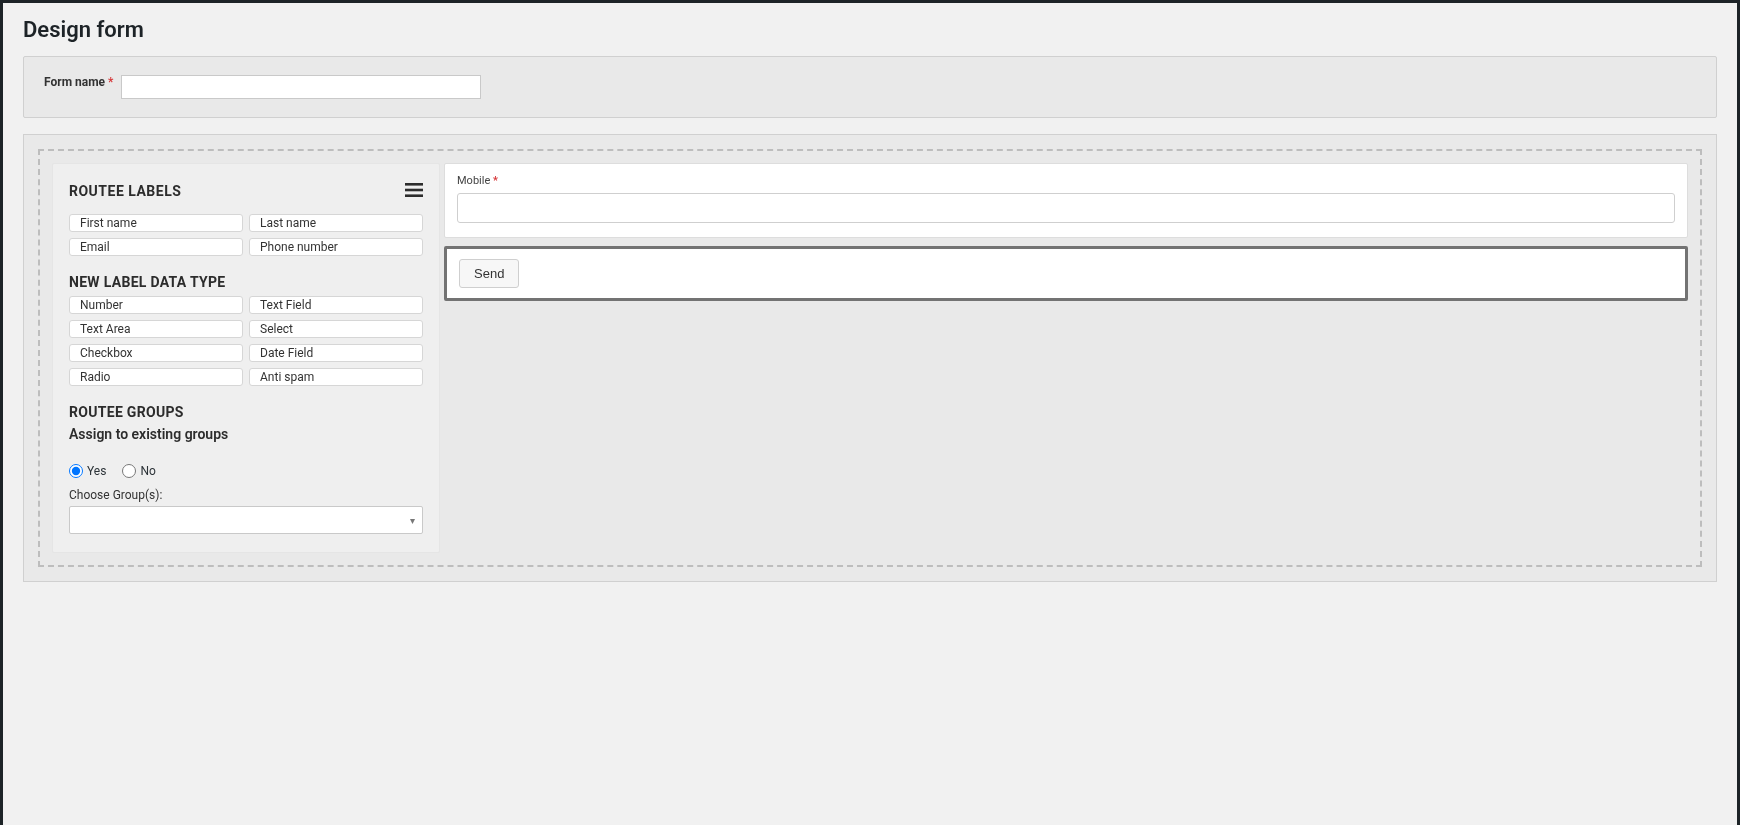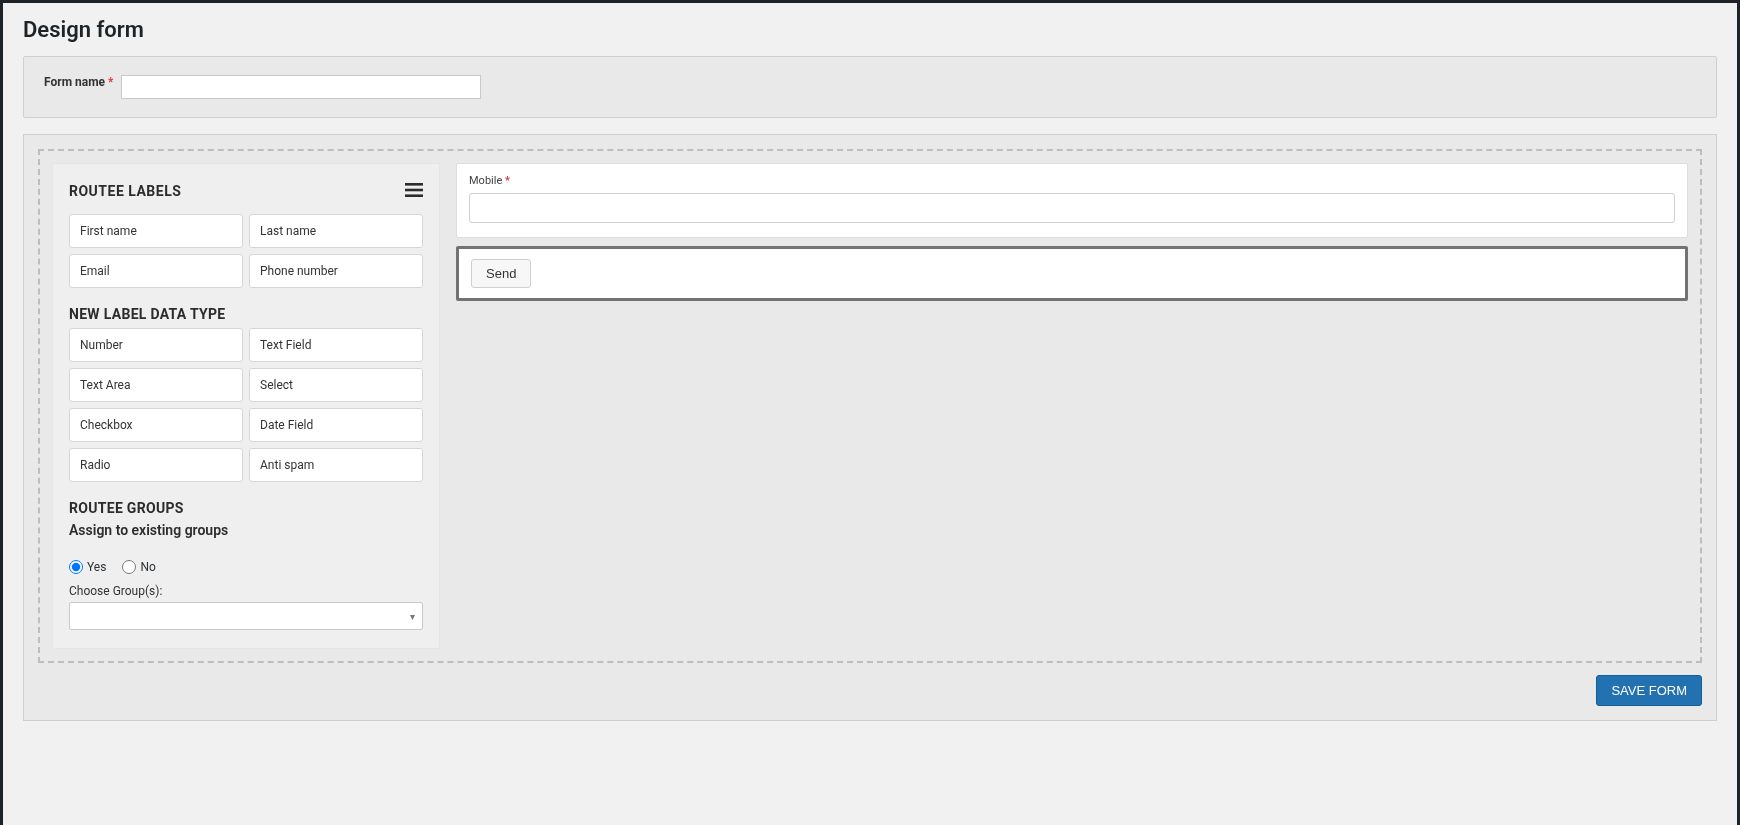--- a/index.html
+++ b/index.html
@@ -55,21 +55,21 @@
   .design-area {
     border: 1px solid #d0d0d0;
     background: #e9e9e9;
     padding: 14px;
   }
   .dashed-box {
     border: 2px dashed #bdbdbd;
     background: #e9e9e9;
     padding: 12px;
     display: flex;
-    gap: 16px;
+    gap: 4px;
     align-items: flex-start;
   }
   
   .left-panel {
     width: 388px;
     background: #efefef;
     border: 1px solid #e5e5e5;
     border-radius: 2px;
     padding: 12px 16px 18px 16px;
     flex-shrink: 0;
@@ -100,21 +100,21 @@
     margin-bottom: 18px;
   }
   .chip {
     background: #fff;
     border: 1px solid #d6d6d6;
     border-radius: 3px;
     padding: 8px 10px;
     font-size: 12px;
     color: #333;
     cursor: move;
-    height: 34px;
+    height: 18px;
     display: flex;
     align-items: center;
   }
   .section-title {
     font-size: 14px;
     font-weight: 700;
     letter-spacing: 0.3px;
     color: #2c2c2c;
     margin: 8px 0 6px 0;
   }
@@ -318,18 +318,15 @@
         </div>
 
         <div class="send-box">
           <button class="send-btn">Send</button>
         </div>
 
       </div>
 
     </div>
 
-    <div class="save-wrap">
-      <button class="save-btn">SAVE FORM</button>
-    </div>
   </div>
 
 </div>
 
 </body></html>

